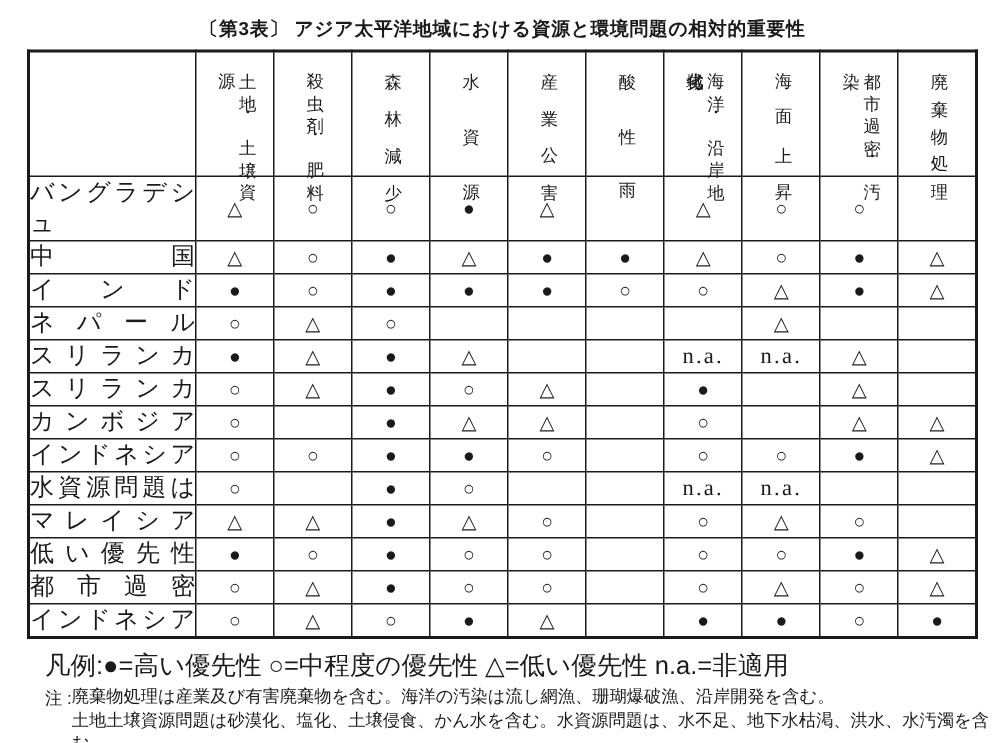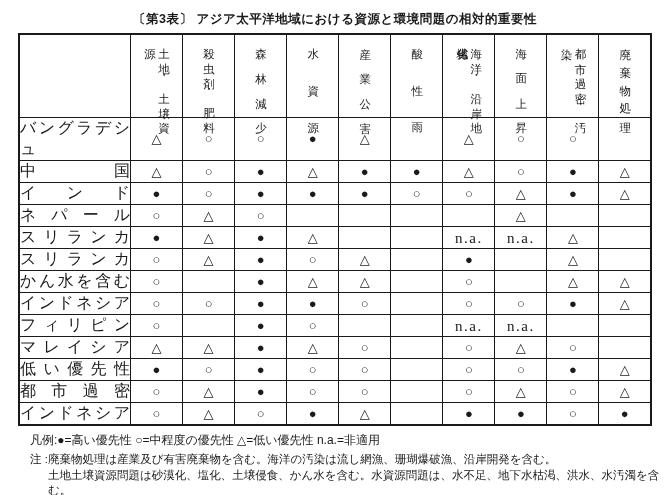--- a/index.html
+++ b/index.html
@@ -38,21 +38,21 @@
   .vjust { height: 74px; text-align: justify; text-align-last: justify; }
 
   tbody td { height: 20px; text-align: center; vertical-align: middle; }
   td.cell { font-size: 13px; line-height: 20px; }
   td.cell.na { font-size: 15px; letter-spacing: 1.5px; font-family: Liberation Serif, serif; }
   td.country {
     font-size: 16px; padding: 0 7px;
     text-align: justify; text-align-last: justify;
   }
 
-  .legend { margin: 6px 0 0 30px; font-size: 12px; white-space: pre; }
+  .legend { margin: 6px 0 0 30px; font-size: 17px; white-space: pre; }
   .notes { display: flex; margin: 3px 0 0 30px; font-size: 11.5px; }
   .note-label { white-space: pre; }
   .note-lines div { line-height: 15.5px; }
 </style>
 </head>
 <body>
 
 <div class="page">
   <div class="title">〔第3表〕 アジア太平洋地域における資源と環境問題の相対的重要性</div>
 
@@ -188,21 +188,21 @@
           <td class="cell">●</td>
           <td class="cell">○</td>
           <td class="cell">△</td>
           <td class="cell"></td>
           <td class="cell">●</td>
           <td class="cell"></td>
           <td class="cell">△</td>
           <td class="cell"></td>
         </tr>
         <tr>
-          <td class="country">かん水を含む</td>
+          <td class="country">カンボジア</td>
           <td class="cell">○</td>
           <td class="cell"></td>
           <td class="cell">●</td>
           <td class="cell">△</td>
           <td class="cell">△</td>
           <td class="cell"></td>
           <td class="cell">○</td>
           <td class="cell"></td>
           <td class="cell">△</td>
           <td class="cell">△</td>
@@ -214,21 +214,21 @@
           <td class="cell">●</td>
           <td class="cell">●</td>
           <td class="cell">○</td>
           <td class="cell"></td>
           <td class="cell">○</td>
           <td class="cell">○</td>
           <td class="cell">●</td>
           <td class="cell">△</td>
         </tr>
         <tr>
-          <td class="country">フィリピン</td>
+          <td class="country">水資源問題は</td>
           <td class="cell">○</td>
           <td class="cell"></td>
           <td class="cell">●</td>
           <td class="cell">○</td>
           <td class="cell"></td>
           <td class="cell"></td>
           <td class="cell na">n.a.</td>
           <td class="cell na">n.a.</td>
           <td class="cell"></td>
           <td class="cell"></td>

